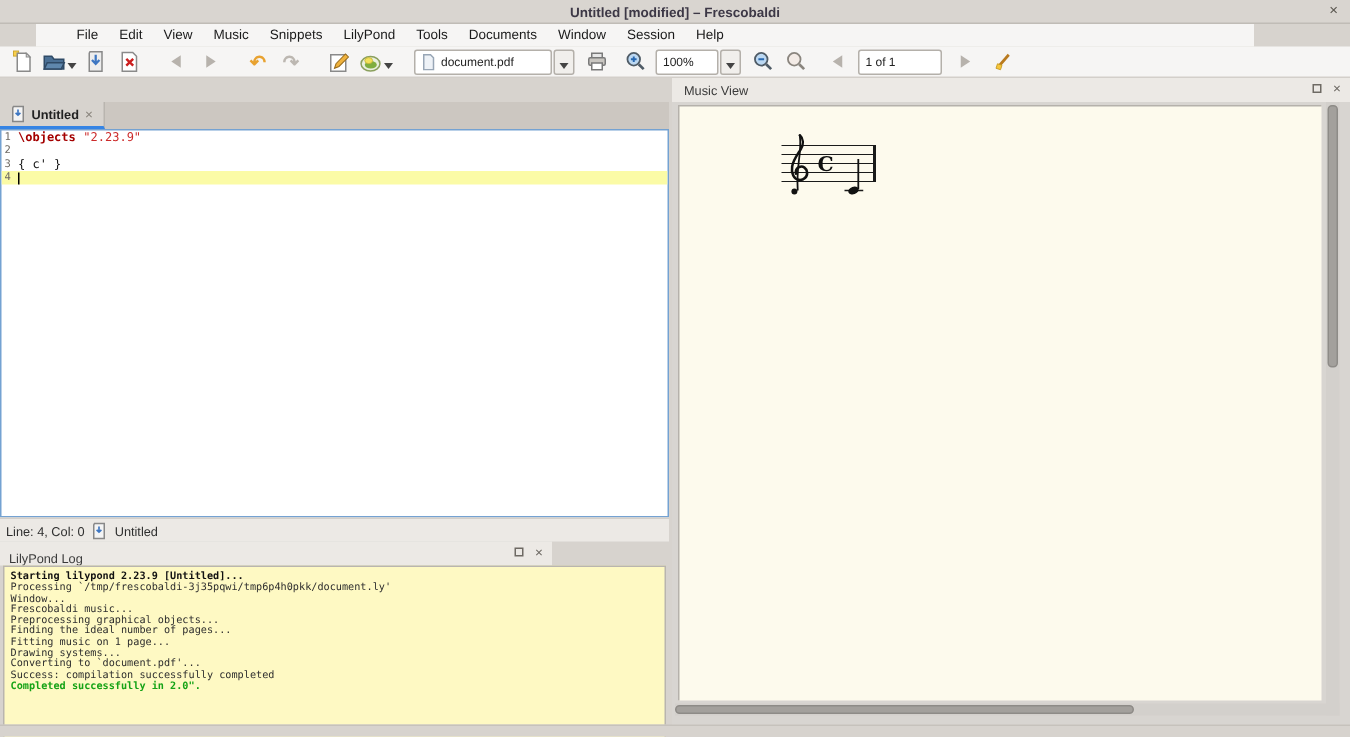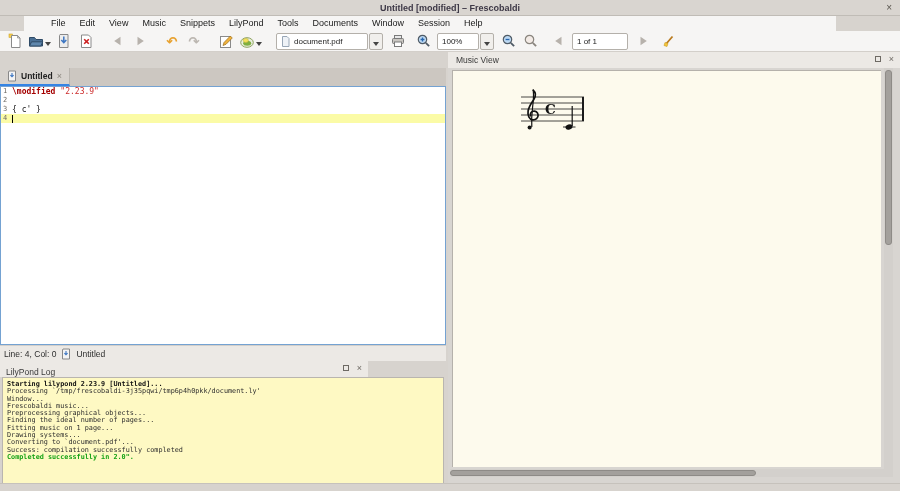--- a/index.html
+++ b/index.html
@@ -250,21 +250,21 @@
           <path d="M5 3v4M3.4 5.2L5 6.8l1.6-1.6" stroke="#3d76c2" stroke-width="1.1" fill="none"></path>
         </svg>
       <span class="tab-label">Untitled</span>
       <span class="tab-close">×</span>
     </div>
   </div>
 
   <div id="editor">
     <div class="code-row">
       <span class="gut">1</span>
-      <span class="code"><span class="kw">\modified</span><span class="str">"2.23.9"</span></span>
+      <span class="code"><span class="kw">\objects</span><span class="str">"2.23.9"</span></span>
     </div>
     <div class="code-row">
       <span class="gut">2</span>
       <span class="code"></span>
     </div>
     <div class="code-row">
       <span class="gut">3</span>
       <span class="code">{ c' }</span>
     </div>
     <div class="code-row current">

